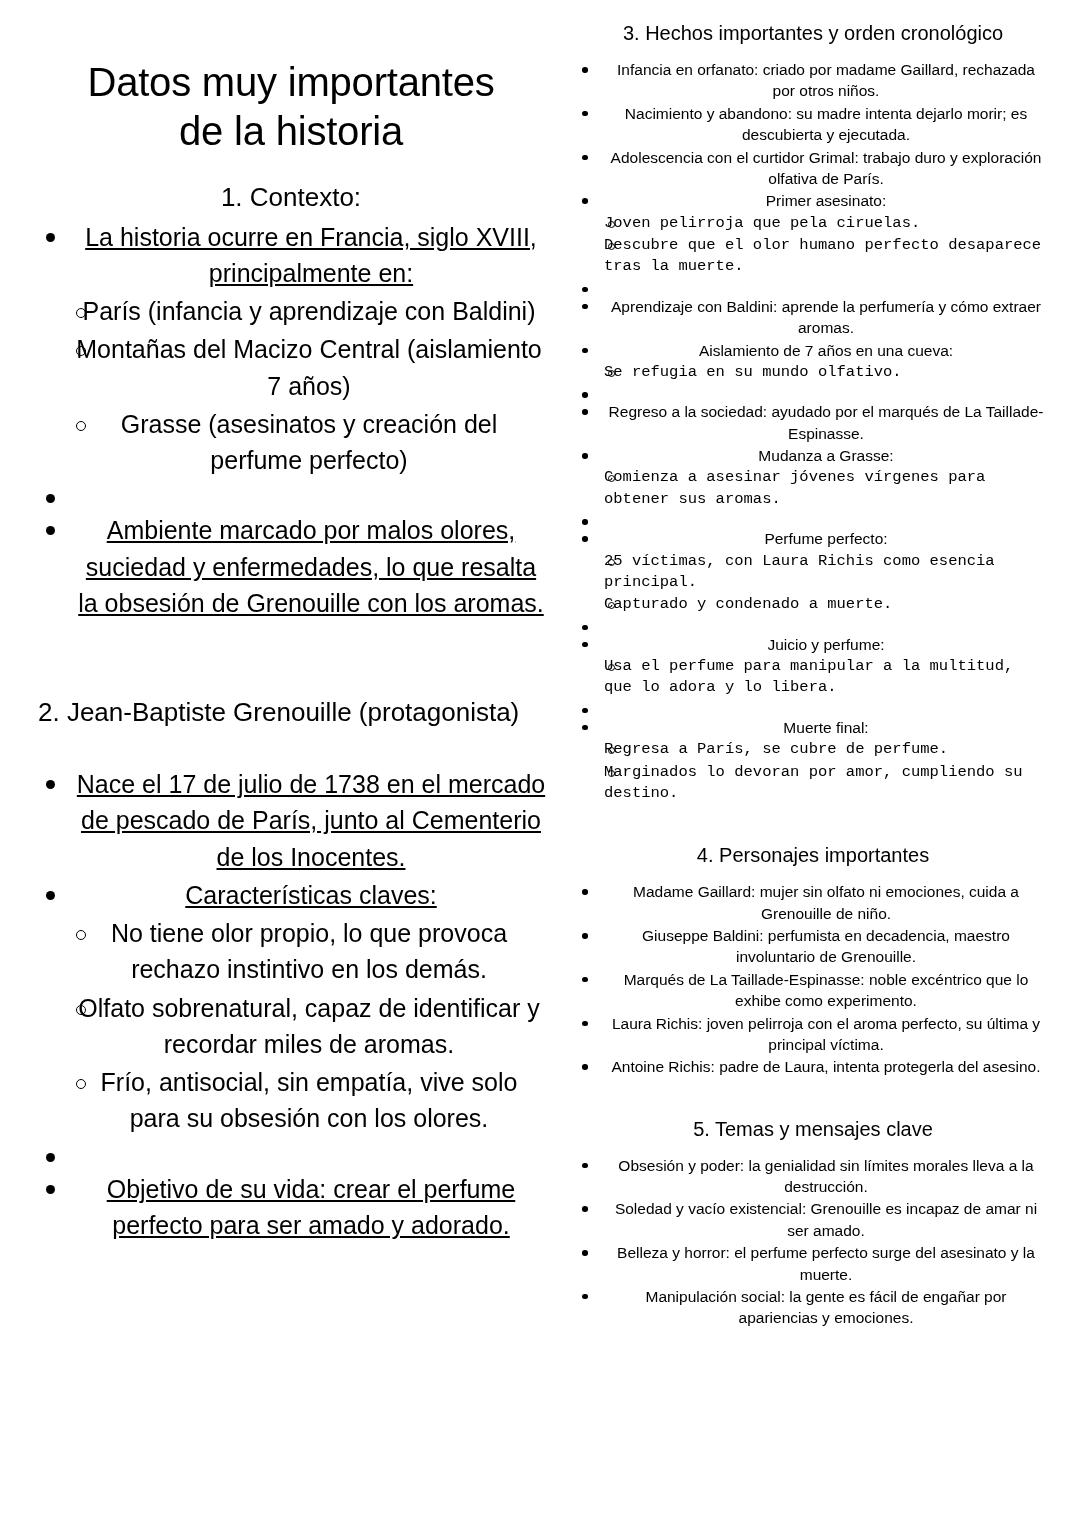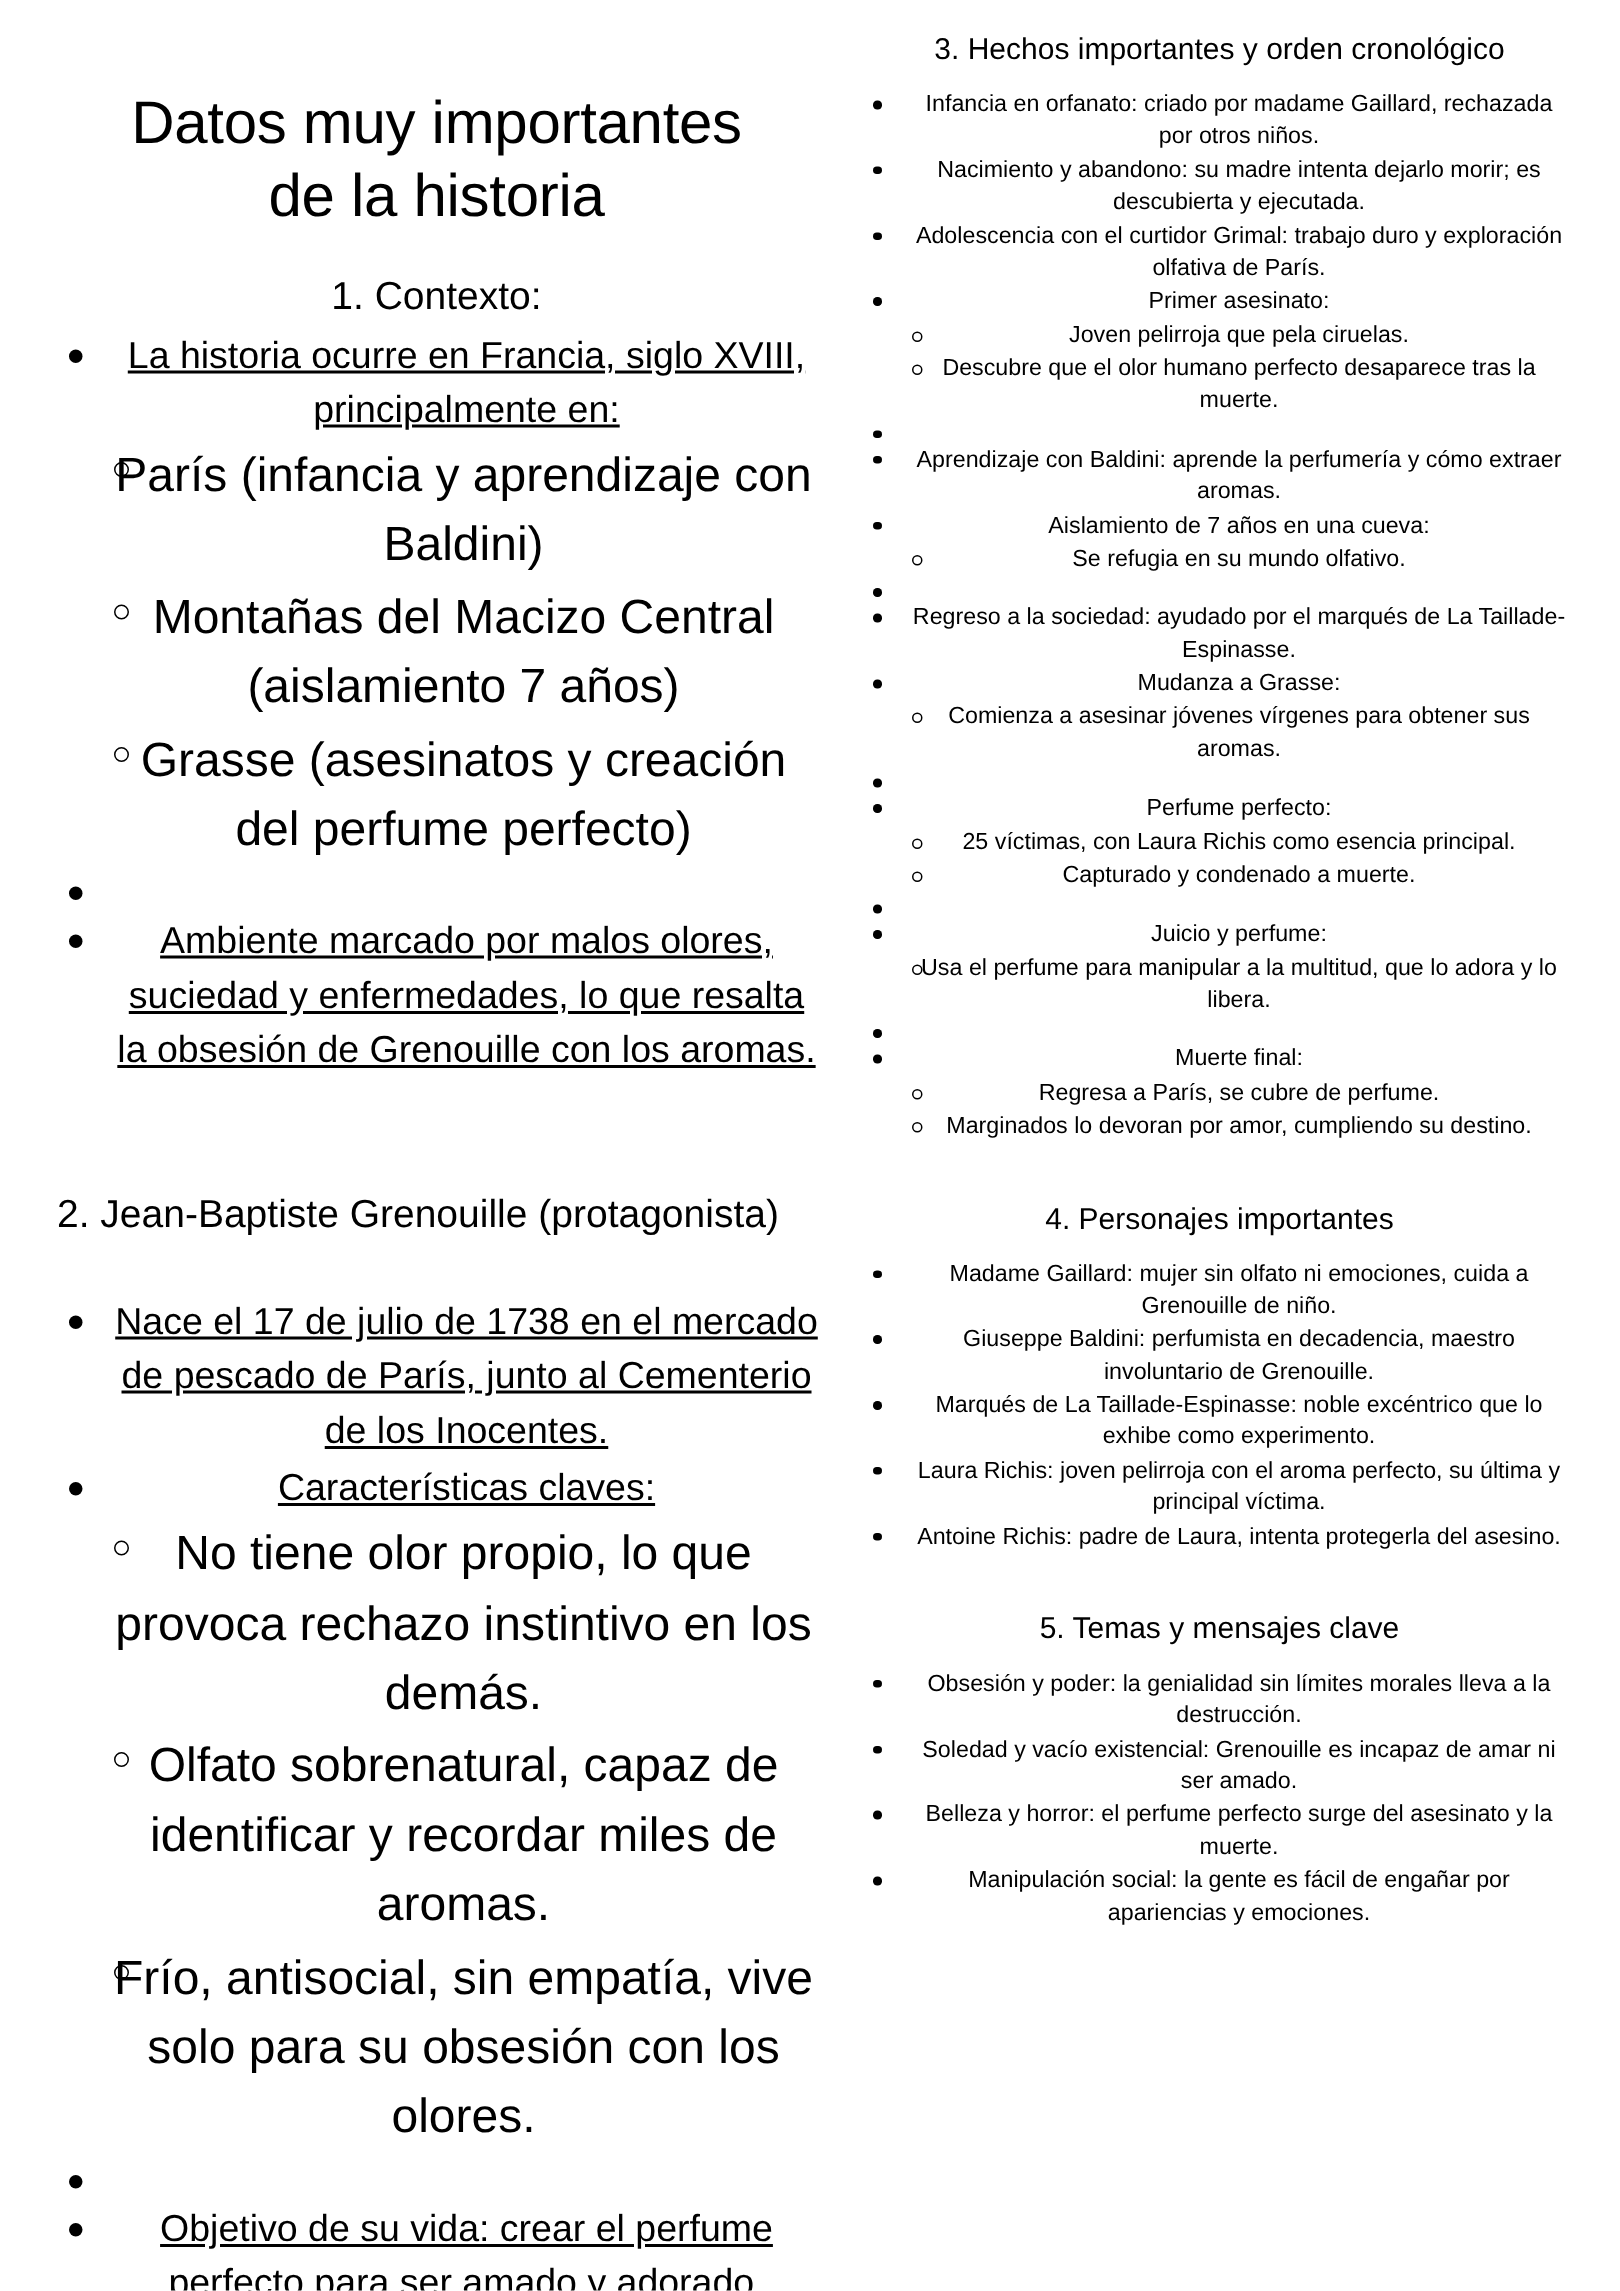--- a/index.html
+++ b/index.html
@@ -83,21 +83,21 @@
     height: 30px;
     line-height: 30px;
   }
   ul.lv2 {
     list-style: none;
     margin: 0;
     padding: 0;
   }
   ul.lv2 > li {
     position: relative;
-    font-size: 32px;
+    font-size: 25px;
     line-height: 1.45;
     text-align: center;
     padding-left: 46px;
     padding-right: 10px;
     margin: 2px 0;
   }
   ul.lv2 > li::before {
     content: "";
     position: absolute;
     left: 48px;
@@ -148,24 +148,24 @@
   ul.rlv1 > li.empty { height: 16px; }
   ul.rlv2 {
     list-style: none;
     margin: 0;
     padding: 0;
   }
   ul.rlv2 > li {
     position: relative;
     font-size: 15.5px;
     line-height: 1.38;
-    text-align: center;
     padding-left: 30px;
     padding-right: 4px;
     margin: 1px 0;
+    font-family: Liberation Mono, monospace;
   }
   ul.rlv2 > li::before {
     content: "";
     position: absolute;
     left: 34px;
     top: 8px;
     width: 5px;
     height: 5px;
     border: 1.2px solid #000;
     border-radius: 50%;

